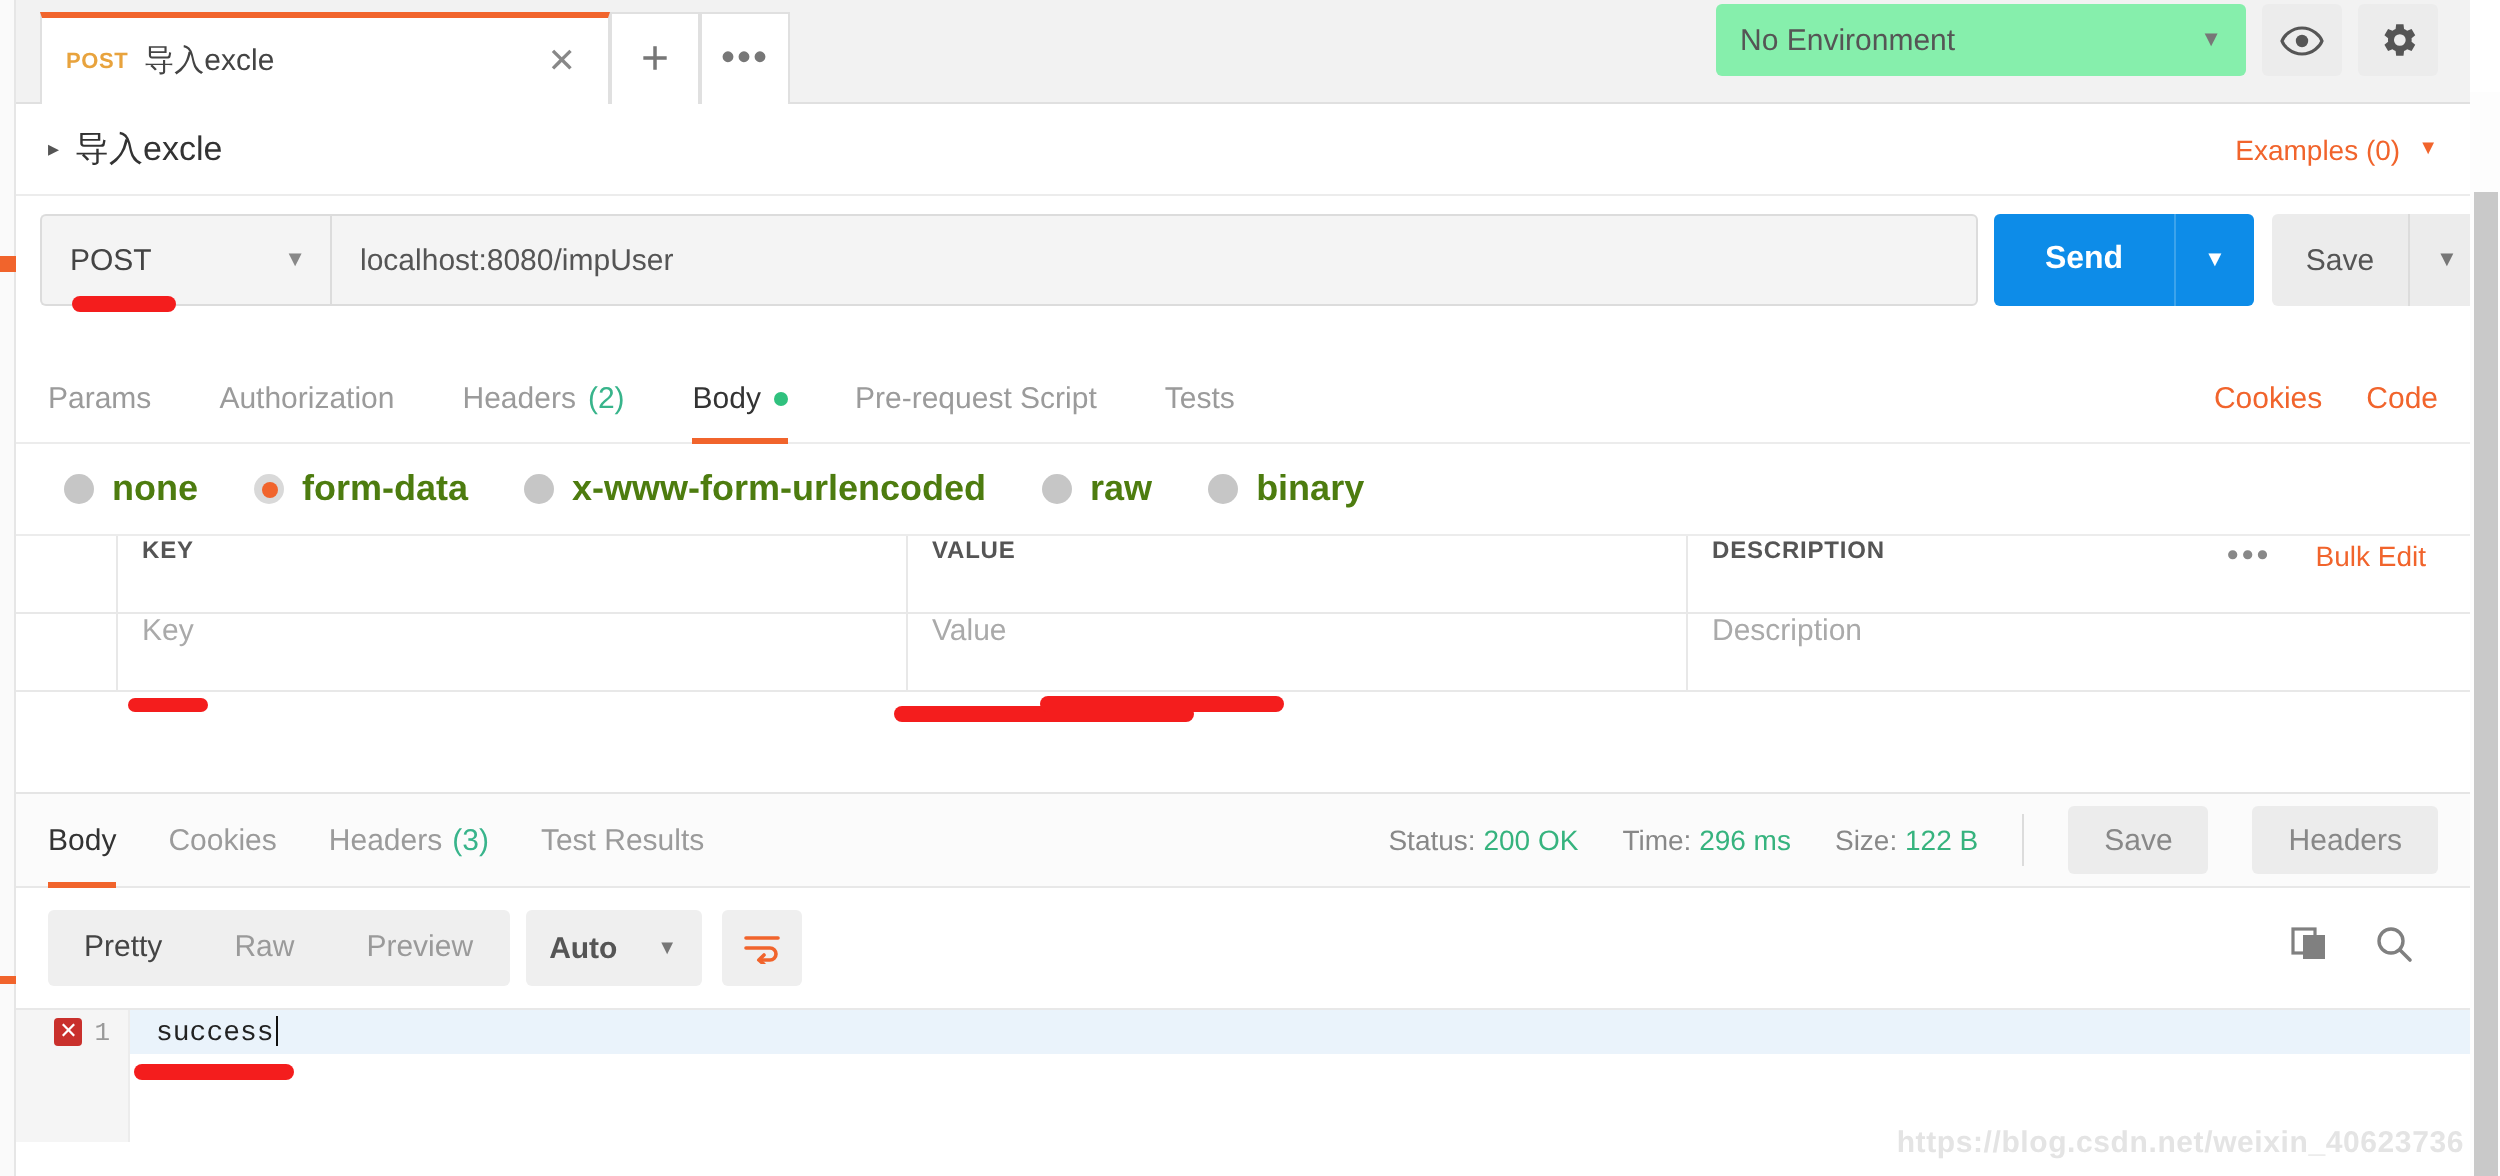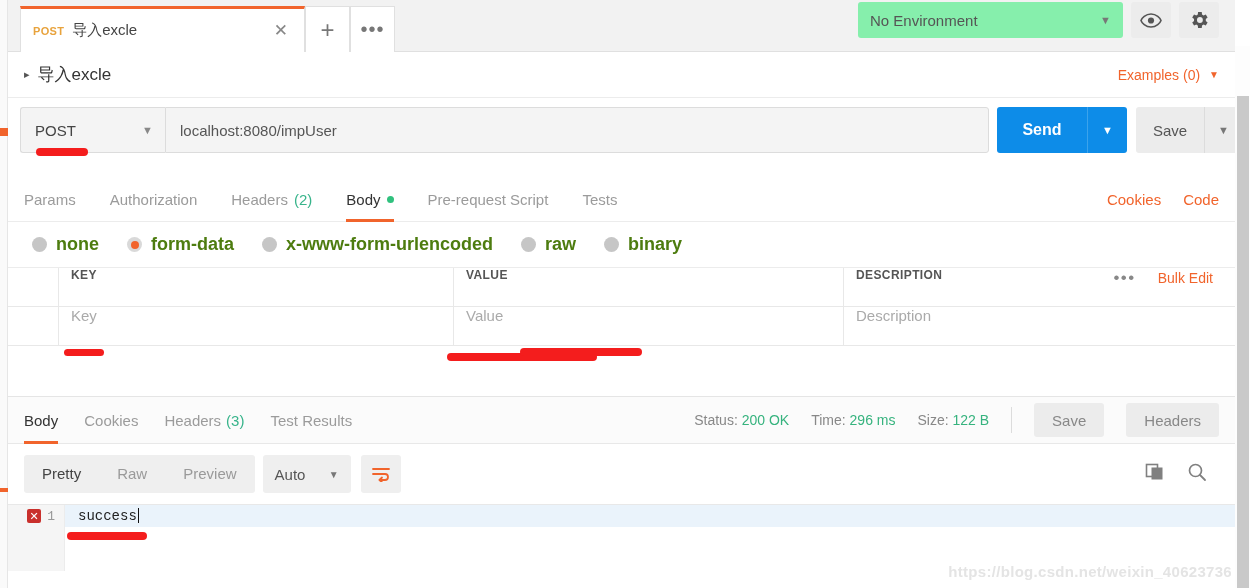--- a/index.html
+++ b/index.html
@@ -200,21 +200,21 @@
     display:flex; align-items:center; padding:0 16px;
   }
   .seg {
     background:#efefef; border-radius:3px; height:38px; display:flex; align-items:center;
   }
   .seg .s { padding:0 18px; font-size:15px; color:#9a9a9a; cursor:pointer; line-height:38px; }
   .seg .s.active { color:#444; }
   .autosel {
     margin-left:8px; background:#efefef; border-radius:3px; height:38px; width:88px;
     display:flex; align-items:center; justify-content:space-between; padding:0 12px;
-    font-size:15px; color:#555; cursor:pointer;
+    font-size:15px; color:#555; cursor:pointer;font-weight:bold;
   }
   .autosel .caret { font-size:10px; color:#777; }
   .wrapbtn {
     margin-left:10px; background:#efefef; border-radius:3px; width:40px; height:38px;
     display:flex; align-items:center; justify-content:center; cursor:pointer;
   }
   .respicons { margin-left:auto; display:flex; align-items:center; gap:22px; padding-right:12px; }
 
   
   .respbody {

